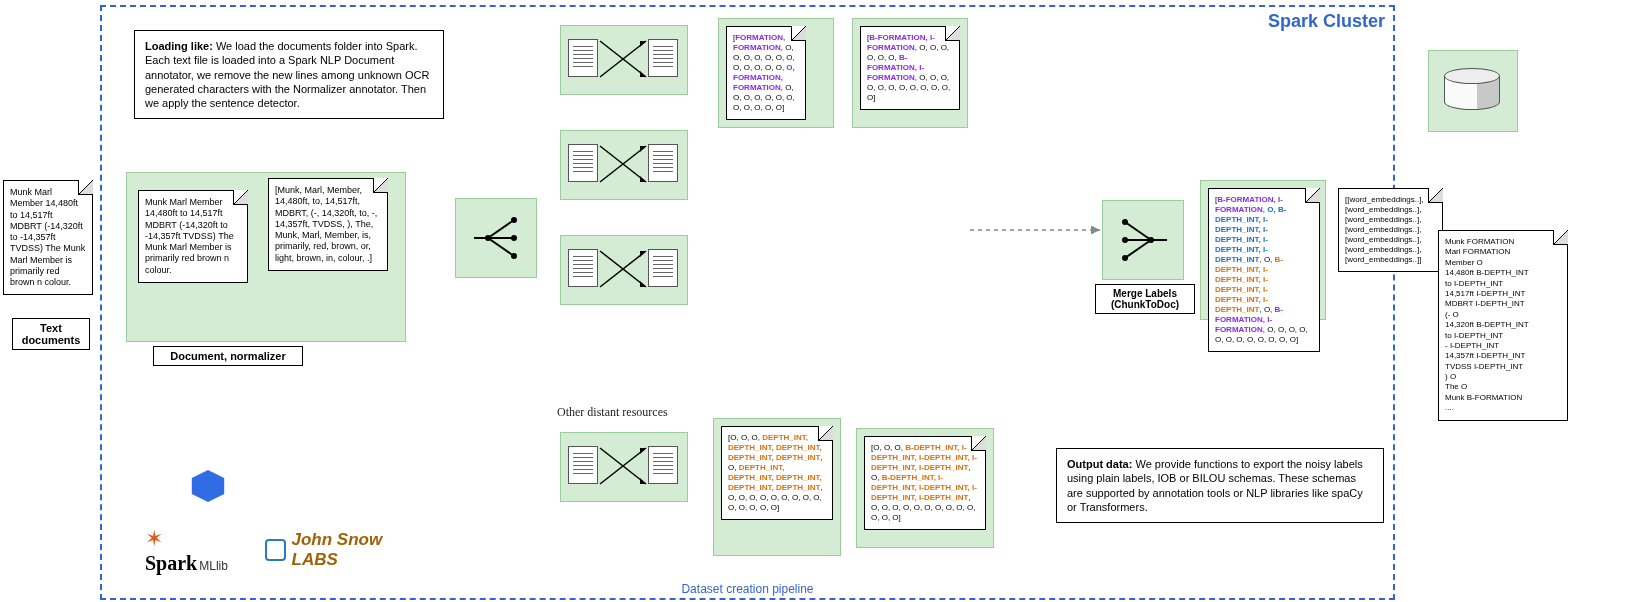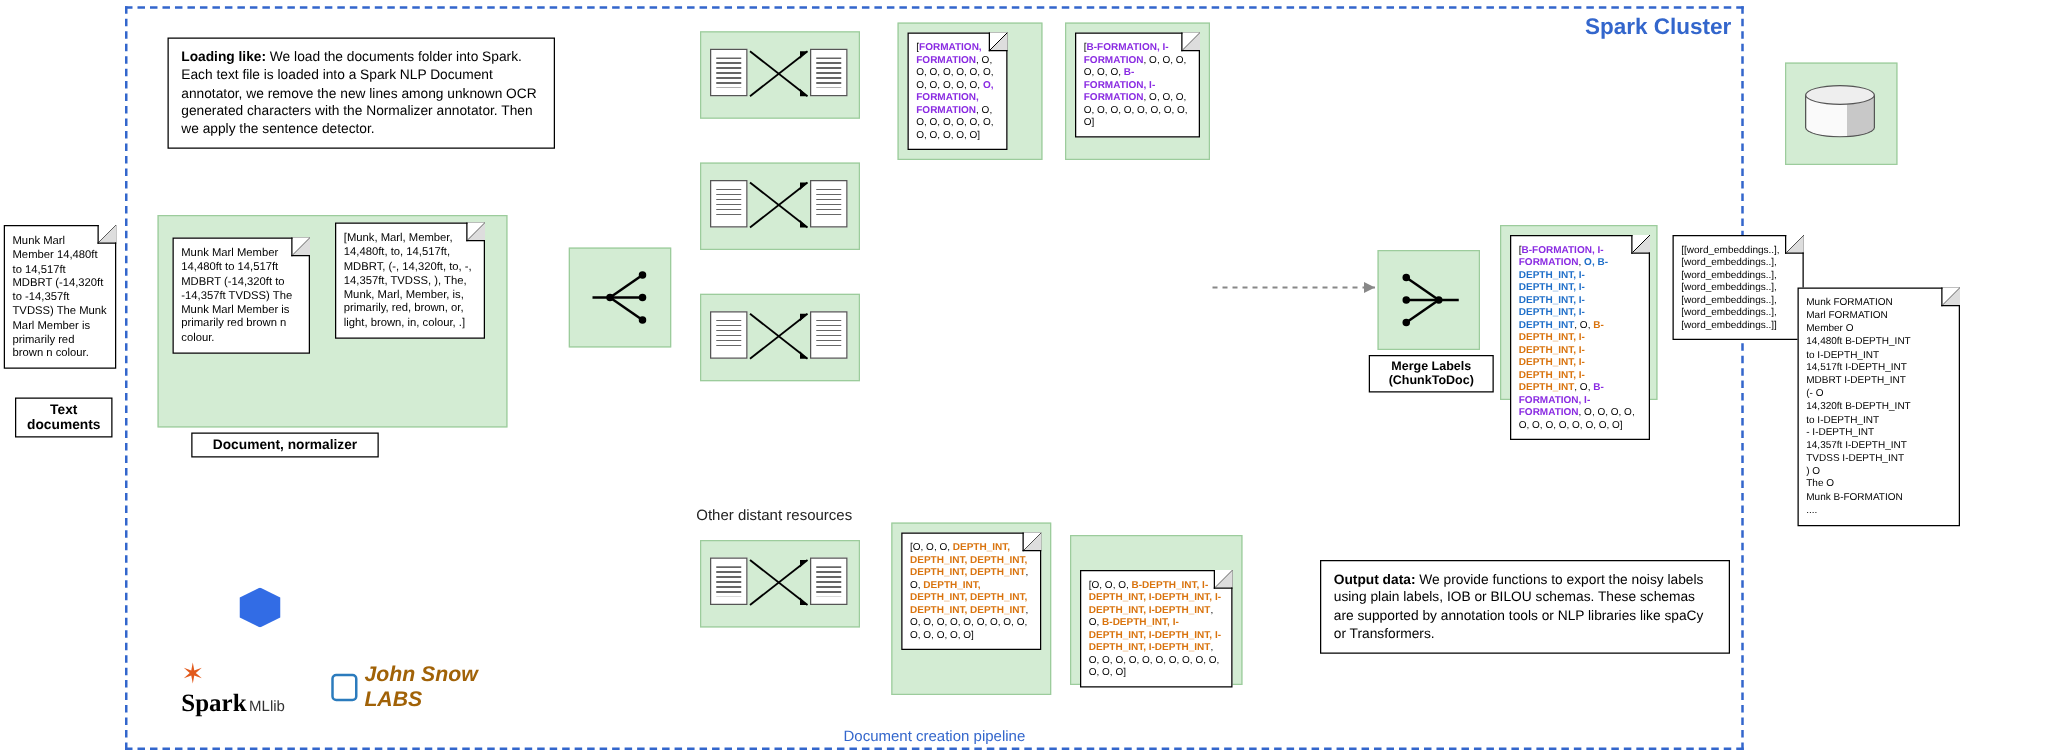--- a/index.html
+++ b/index.html
@@ -12,38 +12,38 @@
   .green-bg { position: absolute; background: #d3ecd3; border: 1px solid #9ccc9c; }
   .label-box { position: absolute; background: #fff; border: 1px solid #000; padding: 3px 6px; font-size: 11px; text-align: center; }
   .bold { font-weight: bold; }
   .info-box { position: absolute; background: #fff; border: 1px solid #000; padding: 8px 10px; font-size: 11px; line-height: 1.3; }
   .mini-doc { width: 30px; height: 38px; background:#fff; border:1px solid #555; position:absolute; }
   .mini-doc-lines::after { content:""; position:absolute; left:4px; right:4px; top:6px; height:24px;
     background: repeating-linear-gradient(#666 0, #666 1px, transparent 1px, transparent 4px); }
   .txt-purple { color: #8a2be2; font-weight: bold; }
   .txt-orange { color: #d9730d; font-weight: bold; }
   .txt-blue { color: #1f6fc9; font-weight: bold; }
-  .section-label { position:absolute; font-size:12px; color:#222; }
+  .section-label { position:absolute; font-size:12px; color:#222;font-family:Liberation Serif, serif; }
   .db-icon { position:absolute; width:56px; height:42px; }
   .db-top { width:56px; height:16px; border:1px solid #555; border-radius: 28px/8px; background:#eee; position:absolute; top:0; left:0;}
   .db-body { width:56px; height:34px; border:1px solid #555; border-top:none; border-radius: 0 0 28px 28px/0 0 8px 8px; position:absolute; top:8px; left:0; background:linear-gradient(90deg,#fafafa 60%, #c8c8c8 60%);}
   svg.split-icon { width: 56px; height: 56px; }
   .logo-area { position:absolute; left:145px; top:520px; width:280px; height:60px; font-size:14px; display:flex; align-items:center; gap:20px;}
   .spark-txt { font-family: Georgia, serif; font-size:20px; font-weight:bold; }
   .mllib { font-size:12px; color:#333; margin-left:2px;text-align:center;}
   .jsl { display:flex; align-items:center; gap:6px; color:#a16207; font-weight:bold; font-size:17px;font-style:italic;}
   .jsl-box { width:22px; height:22px; border:2px solid #2b7bbd; border-radius:4px; position:relative;}
   .kube-hex { width:36px; height:32px; background:#326ce5; clip-path: polygon(50% 0, 95% 25%, 95% 75%, 50% 100%, 5% 75%, 5% 25%); position:absolute; left:190px; top:470px;}
 </style>
 </head>
 <body>
 
 <div class="cluster-box">
   <div class="cluster-label">Spark Cluster</div>
-  <div class="pipeline-label">Document creation pipeline</div>
+  <div class="pipeline-label">Dataset creation pipeline</div>
 </div>
 
 <div class="doc-box" style="left:3px; top:180px; width:90px;">
   <span>Munk Marl Member 14,480ft to 14,517ft MDBRT (-14,320ft to -14,357ft TVDSS) The Munk Marl Member is primarily red brown n colour.</span>
 </div>
 <div class="label-box bold" style="left:12px; top:318px; width:78px;">Text documents</div>
 
 <div class="info-box" style="left:134px; top:30px; width:310px;">
   <b>Loading like:</b> 
   We load the documents folder into Spark. Each text file is loaded into a Spark NLP Document annotator, we remove the new lines among unknown OCR generated characters with the Normalizer annotator. Then we apply the sentence detector.
@@ -117,21 +117,21 @@
 <div class="green-bg" style="left:852px; top:18px; width:116px; height:110px;"></div>
 <div class="doc-box" style="left:860px; top:26px; width:100px; font-size:8px;">
   [<span class="txt-purple">B-FORMATION, I-FORMATION</span>, O, O, O, O, O, O, <span class="txt-purple">B-FORMATION, I-FORMATION</span>, O, O, O, O, O, O, O, O, O, O, O, O]
 </div>
 
 <div class="green-bg" style="left:713px; top:418px; width:128px; height:138px;"></div>
 <div class="doc-box" style="left:721px; top:426px; width:112px; font-size:8px;">
   [O, O, O, <span class="txt-orange">DEPTH_INT, DEPTH_INT, DEPTH_INT, DEPTH_INT, DEPTH_INT</span>, O, <span class="txt-orange">DEPTH_INT, DEPTH_INT, DEPTH_INT, DEPTH_INT, DEPTH_INT</span>, O, O, O, O, O, O, O, O, O, O, O, O, O, O]
 </div>
 <div class="green-bg" style="left:856px; top:428px; width:138px; height:120px;"></div>
-<div class="doc-box" style="left:864px; top:456px; width:122px; font-size:8px;">
+<div class="doc-box" style="left:864px; top:436px; width:122px; font-size:8px;">
   [O, O, O, <span class="txt-orange">B-DEPTH_INT, I-DEPTH_INT, I-DEPTH_INT, I-DEPTH_INT, I-DEPTH_INT</span>, O, <span class="txt-orange">B-DEPTH_INT, I-DEPTH_INT, I-DEPTH_INT, I-DEPTH_INT, I-DEPTH_INT</span>, O, O, O, O, O, O, O, O, O, O, O, O, O]
 </div>
 
 <div class="green-bg" style="left:1102px; top:200px; width:82px; height:80px;"></div>
 <svg class="split-icon" style="position:absolute; left:1115px; top:212px;" viewBox="0 0 56 56">
   <line x1="10" y1="10" x2="36" y2="28" stroke="#000" stroke-width="2"></line>
   <line x1="10" y1="28" x2="36" y2="28" stroke="#000" stroke-width="2"></line>
   <line x1="10" y1="46" x2="36" y2="28" stroke="#000" stroke-width="2"></line>
   <line x1="36" y1="28" x2="52" y2="28" stroke="#000" stroke-width="2"></line>
   <circle cx="10" cy="10" r="3" fill="#000"></circle>

